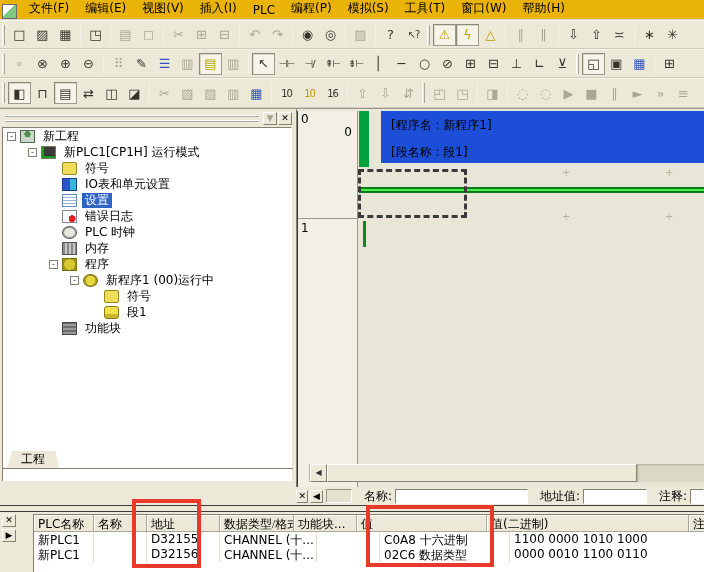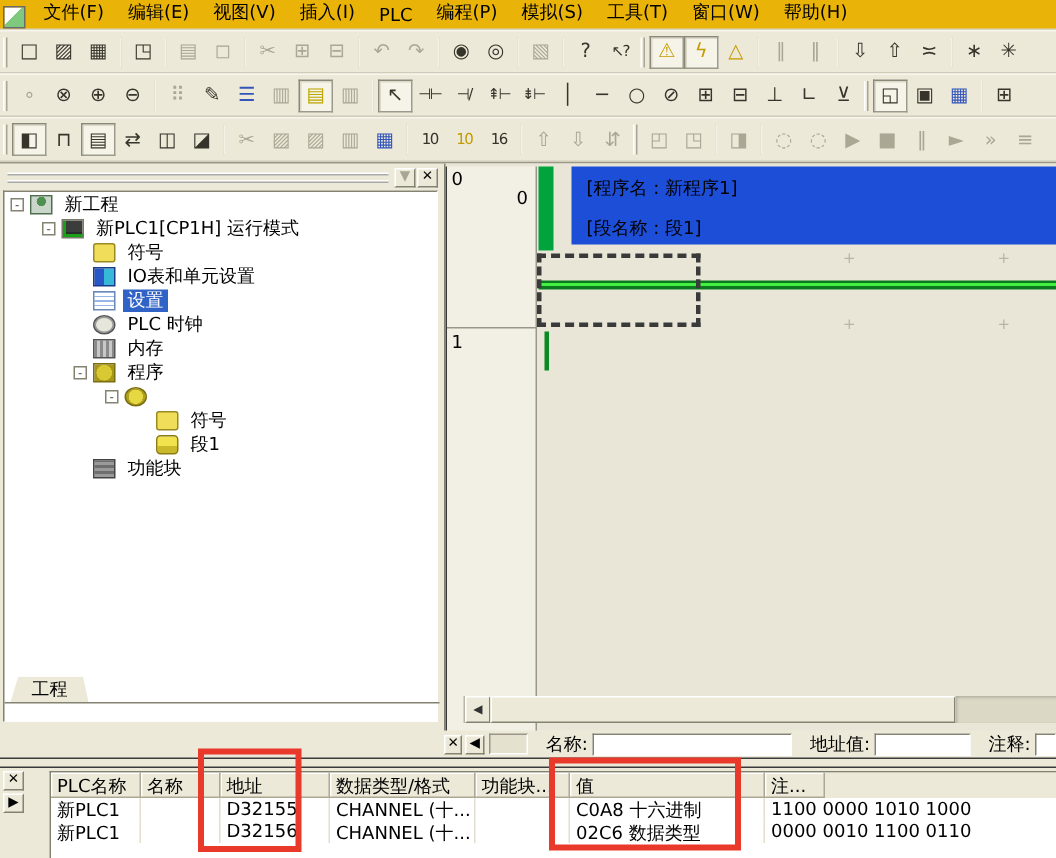--- a/index.html
+++ b/index.html
@@ -270,36 +270,42 @@
             <span class="ticon ic-io-table"></span>
             <span class="tlabel">IO表和单元设置</span>
           </div>
           <div class="titem" style="padding-left: 46px;">
             <span class="texp-space"></span>
             <span class="ticon ic-settings"></span>
             <span class="tlabel sel">设置</span>
           </div>
           <div class="titem" style="padding-left: 46px;">
             <span class="texp-space"></span>
+            <span class="ticon ic-error-log"></span>
+            <span class="tlabel">错误日志</span>
+          </div>
+          <div class="titem" style="padding-left: 46px;">
+            <span class="texp-space"></span>
             <span class="ticon ic-clock"></span>
             <span class="tlabel">PLC 时钟</span>
           </div>
           <div class="titem" style="padding-left: 46px;">
             <span class="texp-space"></span>
             <span class="ticon ic-memory"></span>
             <span class="tlabel">内存</span>
           </div>
           <div class="titem" style="padding-left: 46px;">
             <span class="texp">-</span>
             <span class="ticon ic-program"></span>
             <span class="tlabel">程序</span>
           </div>
           <div class="titem" style="padding-left: 67px;">
             <span class="texp">-</span>
             <span class="ticon ic-program-item"></span>
+            <span class="tlabel">新程序1  (00)运行中</span>
           </div>
           <div class="titem" style="padding-left: 88px;">
             <span class="texp-space"></span>
             <span class="ticon ic-symbols"></span>
             <span class="tlabel">符号</span>
           </div>
           <div class="titem" style="padding-left: 88px;">
             <span class="texp-space"></span>
             <span class="ticon ic-section"></span>
             <span class="tlabel">段1</span>
@@ -362,23 +368,24 @@
   <div id="watch">
     <div id="watch-side">
       <div class="mini-btn">✕</div>
       <div class="mini-btn">▶</div>
     </div>
     <div id="watch-table">
       <div id="wt-header">
           <div class="wt-h" style="width: 60px;">PLC名称</div>
           <div class="wt-h" style="width: 53px;">名称</div>
           <div class="wt-h" style="width: 73px;">地址</div>
-          <div class="wt-h" style="width: 97px;">数据类型/格式</div>
+          <div class="wt-h" style="width: 74px; font-family: Liberation Serif, serif;">数据类型/格式</div>
           <div class="wt-h" style="width: 63px;">功能块...</div>
           <div class="wt-h" style="width: 130px;">值</div>
+          <div class="wt-h" style="width: 202px;">值(二进制)</div>
           <div class="wt-h" style="width: 40px;">注...</div>
         </div>
       <div id="wt-body">
           <div class="wt-row">
             <div class="wt-c" style="width: 60px;">新PLC1</div>
             <div class="wt-c" style="width: 53px;"></div>
             <div class="wt-c" style="width: 73px;">D32155</div>
             <div class="wt-c" style="width: 97px;">CHANNEL (十...</div>
             <div class="wt-c" style="width: 63px;"></div>
             <div class="wt-c" style="width: 130px;">C0A8 十六进制</div>

